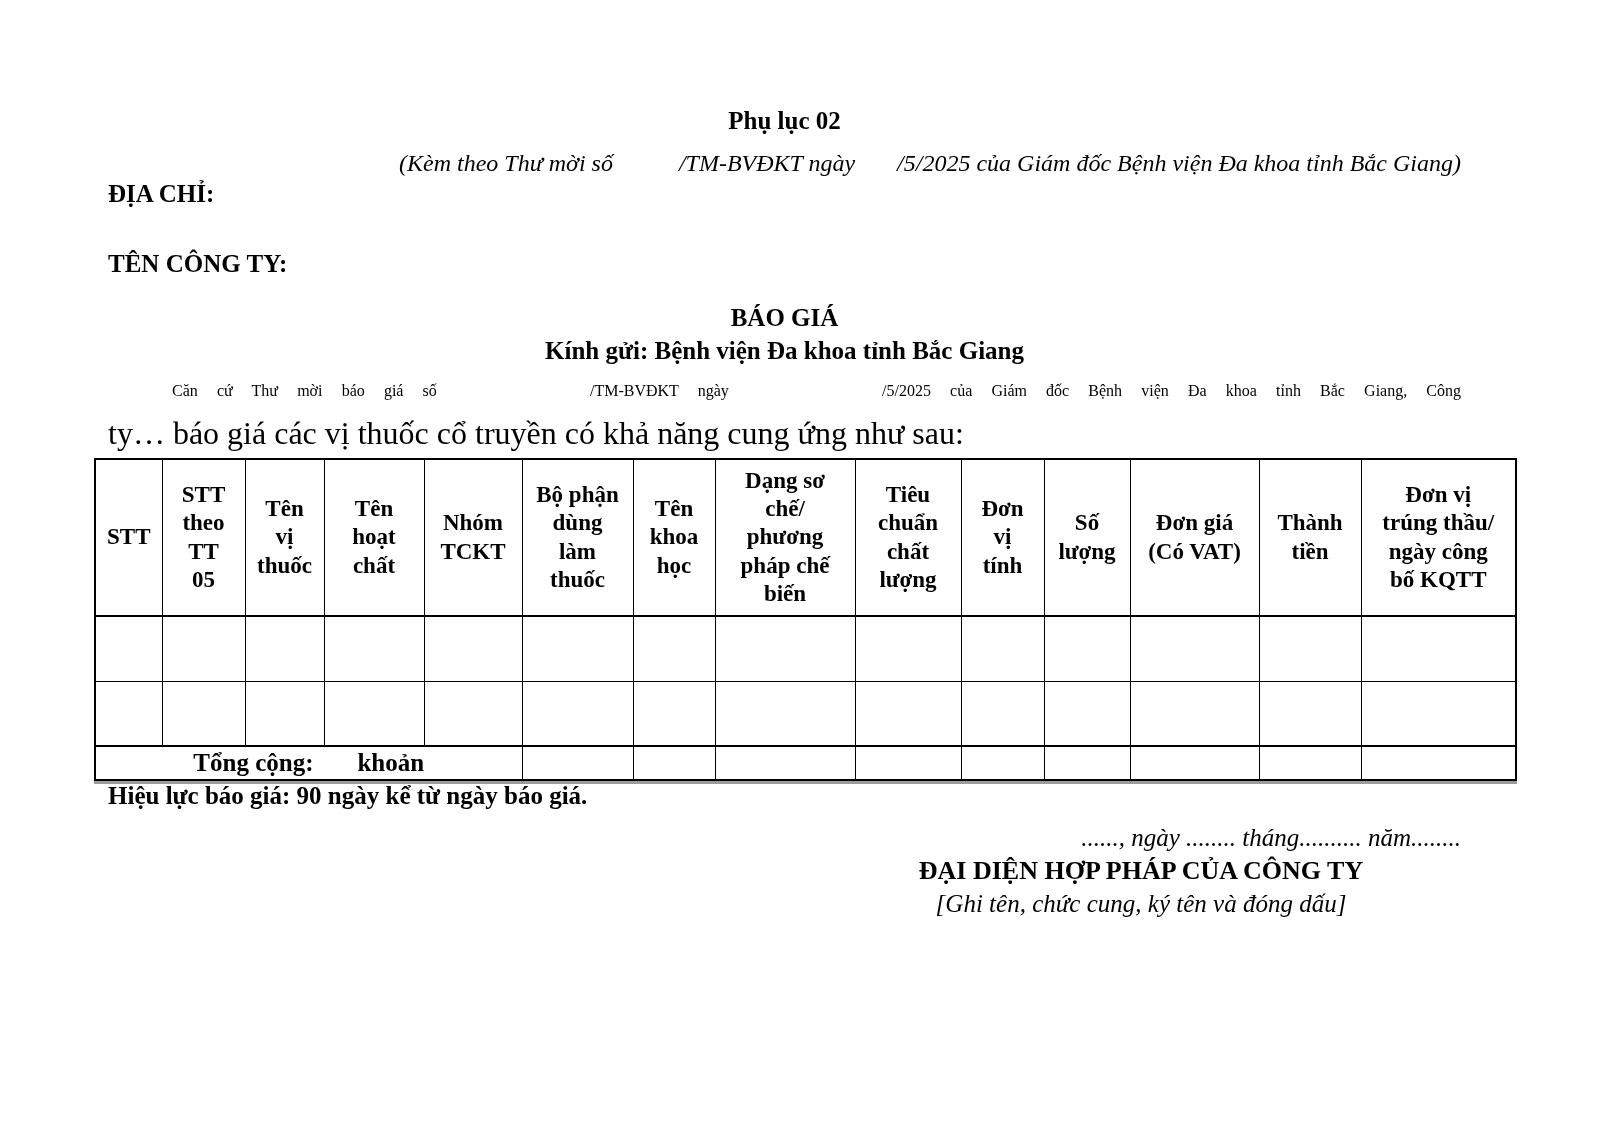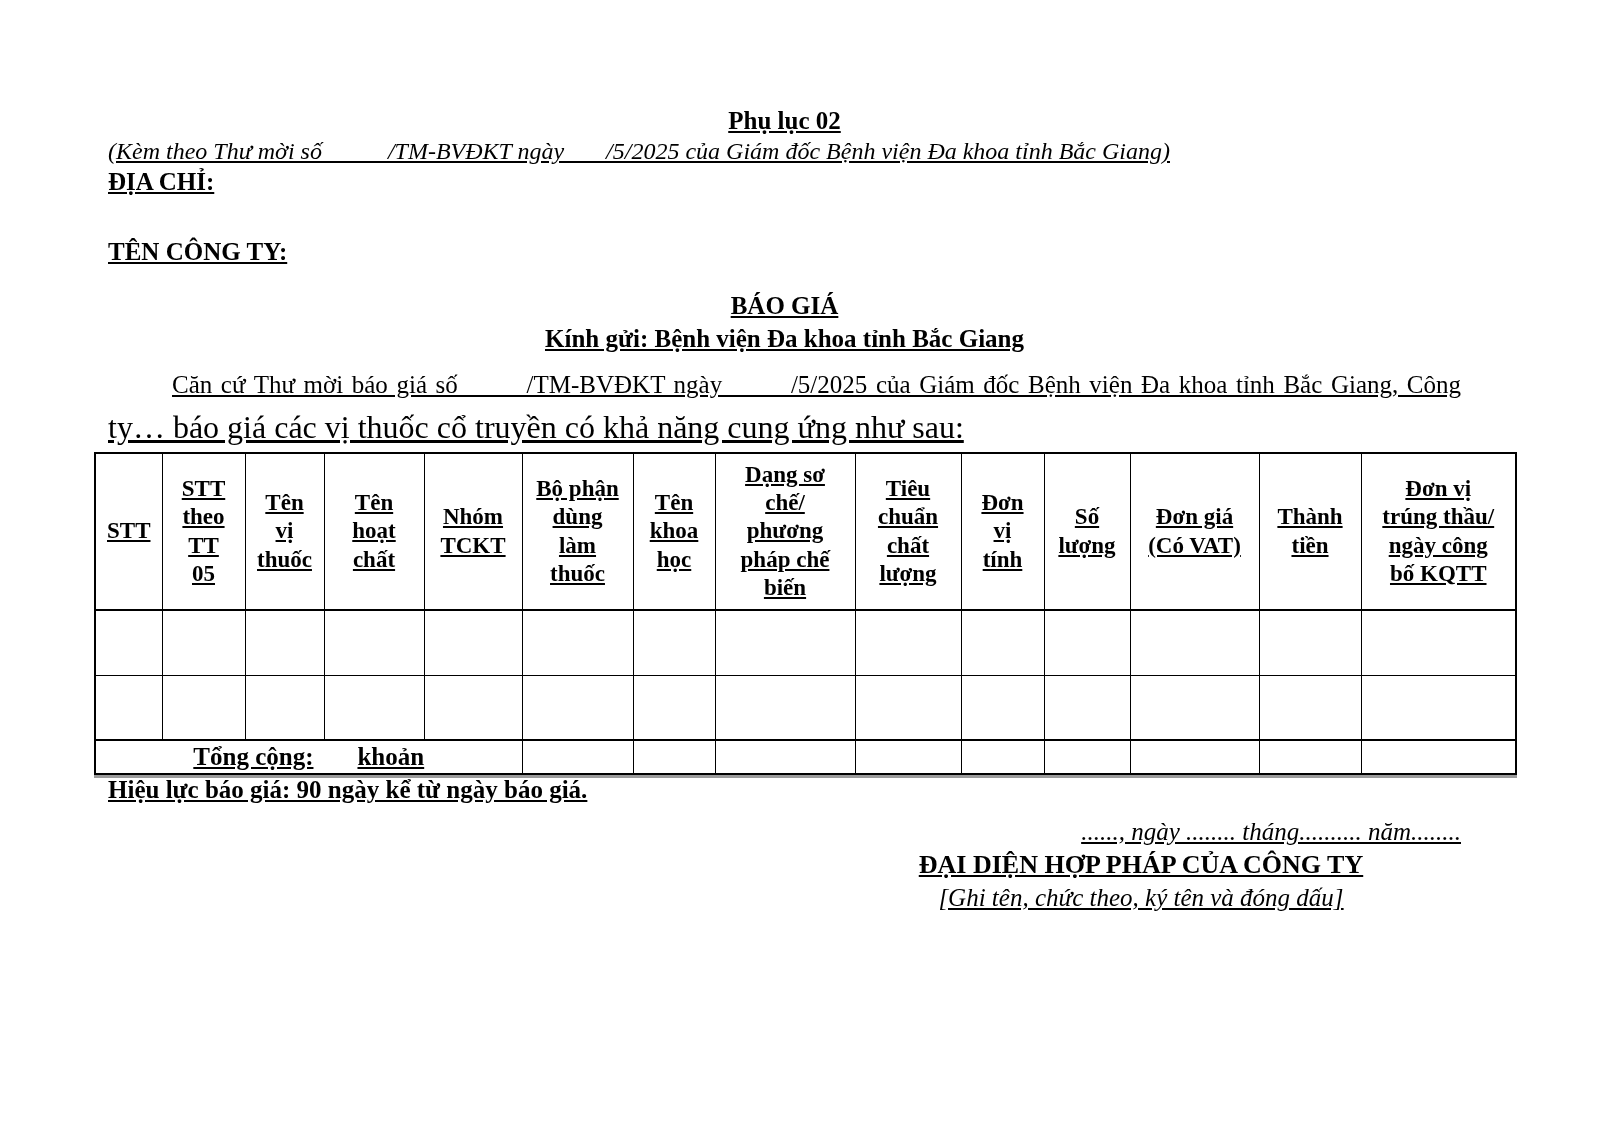--- a/index.html
+++ b/index.html
@@ -9,33 +9,33 @@
     background: #ffffff;
     color: #000000;
     font-family: "Liberation Serif", "DejaVu Serif", serif;
     font-size: 25px;
   }
   .page {
     position: relative;
     width: 1600px; height: 1131px;
     padding: 106px 139px 15px 108px;
     overflow: hidden;
-    text-decoration: underline;
   }
   .appendix-title {
     text-align: center;
     font-weight: bold;
     font-size: 25px;
     line-height: 30px;
   }
   .appendix-subtitle {
-    text-align: left;
+    text-align: right;
     font-style: italic;
     font-size: 24px;
     line-height: 30px;
+    margin-top: 12px;
   }
   .company-line {
     font-weight: bold;
     font-size: 25px;
     line-height: 32px;
   }
   .company-name { margin-top: 38px; }
   .quote-title {
     text-align: center;
     font-weight: bold;
@@ -44,22 +44,22 @@
     margin-top: 22px;
   }
   .quote-recipient {
     text-align: center;
     font-weight: bold;
     font-size: 25px;
     line-height: 31px;
     margin-top: 2px;
   }
   .intro-line1 {
-    margin-top: 16px;
-    font-size: 25px;
+    margin-top: 10px;
+    font-size: 16px;
     line-height: 30px;
     text-indent: 64px;
     text-align: justify;
     text-align-last: justify;
   }
   .intro-line2 {
     margin-top: 12px;
     font-size: 32px;
     line-height: 30px;
   }
@@ -257,16 +257,16 @@
         <td></td>
       </tr>
     </tbody>
   </table>
 
   <div class="validity">Hiệu lực báo giá: 90 ngày kể từ ngày báo giá.</div>
 
   <div class="sig-block">
     <div class="sig-date">......, ngày ........ tháng.......... năm........</div>
     <div class="sig-rep">ĐẠI DIỆN HỢP PHÁP CỦA CÔNG TY</div>
-    <div class="sig-note">[Ghi tên, chức theo, ký tên và đóng dấu]</div>
+    <div class="sig-note">[Ghi tên, chức cung, ký tên và đóng dấu]</div>
   </div>
 
 </div>
 
 </body></html>

